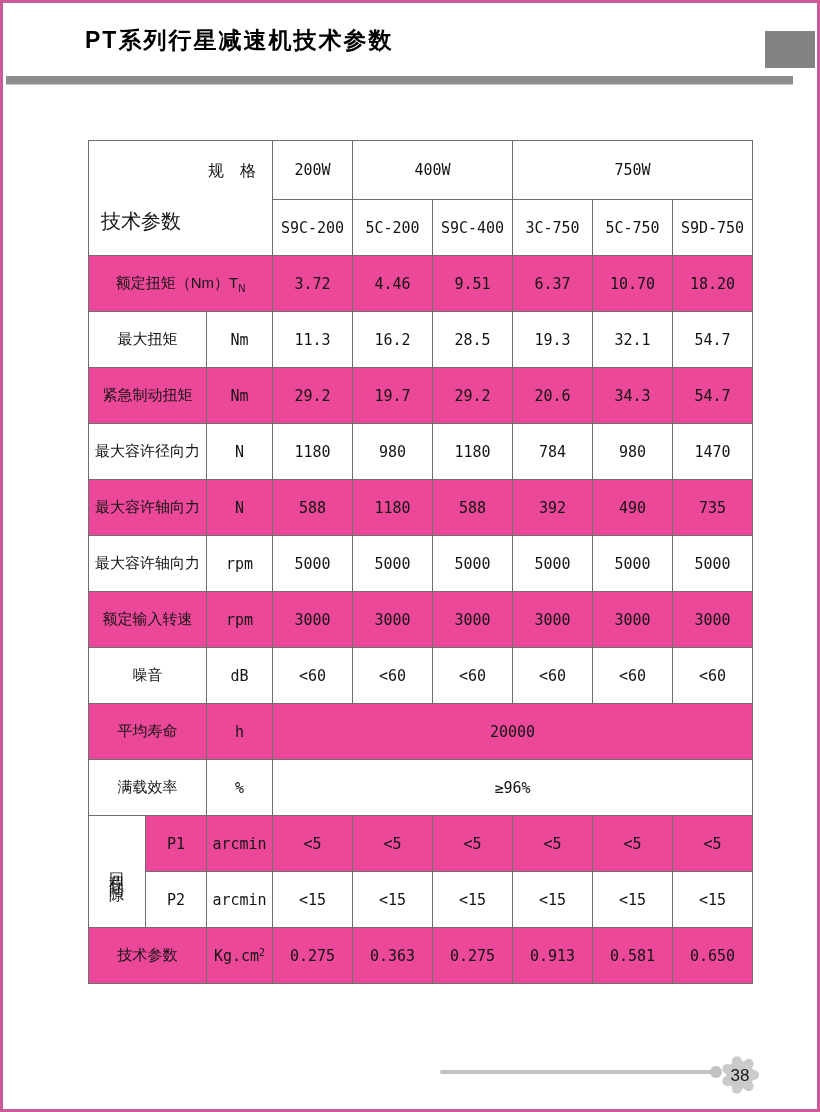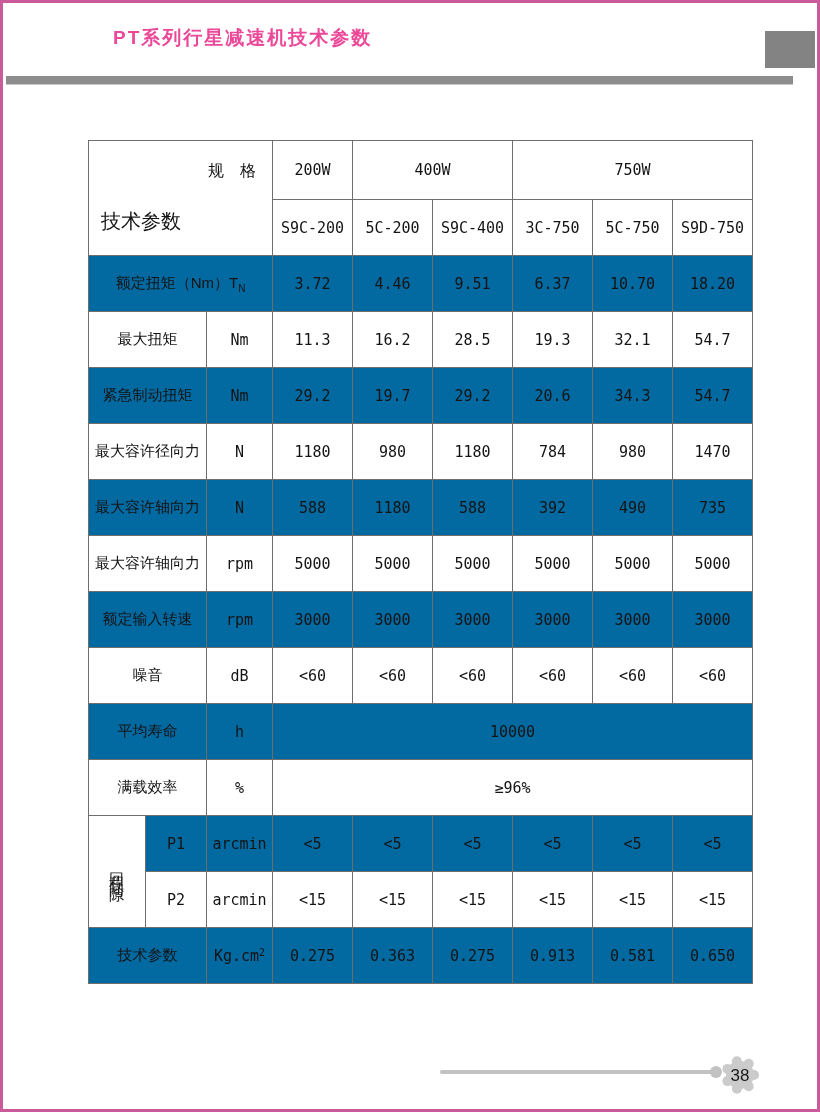--- a/index.html
+++ b/index.html
@@ -13,24 +13,23 @@
     overflow: hidden;
   }
   .page-frame {
     position: absolute; inset: 0;
     border: 3px solid #cb5a9b;
     pointer-events: none;
     z-index: 10;
   }
   .page-title {
     position: absolute; left: 85px; top: 25px;
-    font-size: 19px; font-weight: bold; letter-spacing: 2px;
-    color: #ec4899;
+    font-size: 23px; font-weight: bold; letter-spacing: 2px;
+    color: #000000;
     white-space: nowrap;
-    margin-left: 28px;
   }
   .title-bar {
     position: absolute; left: 6px; top: 76px;
     width: 787px; height: 9px;
     background: #8d8d8d;
     border-bottom: 1px solid #c9c9c9;
   }
   .corner-square {
     position: absolute; left: 765px; top: 31px;
     width: 50px; height: 37px;
@@ -45,21 +44,21 @@
   }
   table.spec td {
     border: 1px solid #6e6e6e;
     text-align: center; vertical-align: middle;
     font-size: 15px;
     height: 56px;
     padding: 0 2px;
     background: #ffffff;
   }
   table.spec tr.hdr1 td { height: 59px; }
-  table.spec td.shaded { background: #0369a1; }
+  table.spec td.shaded { background: #ec4899; }
   .mono { font-family: "DejaVu Sans Mono", monospace; }
 
   td.diag {
     position: relative;
     background-image: linear-gradient(to bottom right,
       transparent calc(50% - 0.8px),
       #6e6e6e calc(50% - 0.8px), #6e6e6e calc(50% + 0.8px),
       transparent calc(50% + 0.8px));
   }
   .diag-top { position: absolute; top: 20px; right: 16px; font-size: 16px; }
@@ -219,21 +218,21 @@
     <td class="mono">&lt;60</td>
     <td class="mono">&lt;60</td>
     <td class="mono">&lt;60</td>
     <td class="mono">&lt;60</td>
     <td class="mono">&lt;60</td>
   </tr>
 
   <tr>
     <td class="shaded" colspan="2">平均寿命</td>
     <td class="shaded mono">h</td>
-    <td class="shaded mono" colspan="6">10000</td>
+    <td class="shaded mono" colspan="6">20000</td>
   </tr>
 
   <tr>
     <td colspan="2">满载效率</td>
     <td class="mono">%</td>
     <td class="mono" colspan="6">≥96%</td>
   </tr>
 
   <tr>
     <td rowspan="2">

